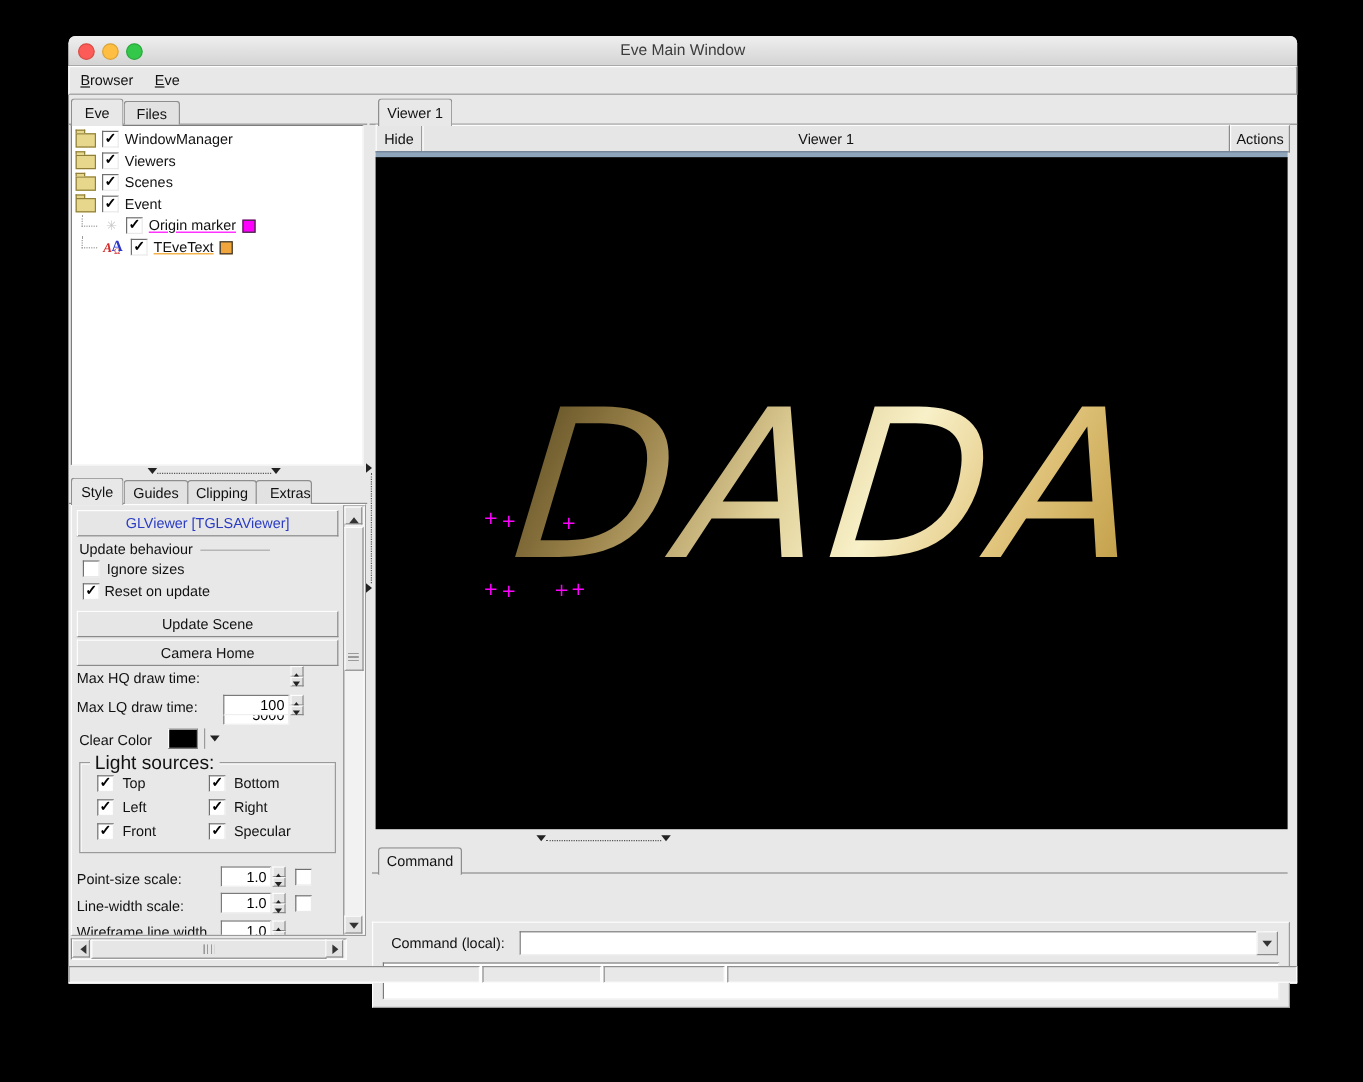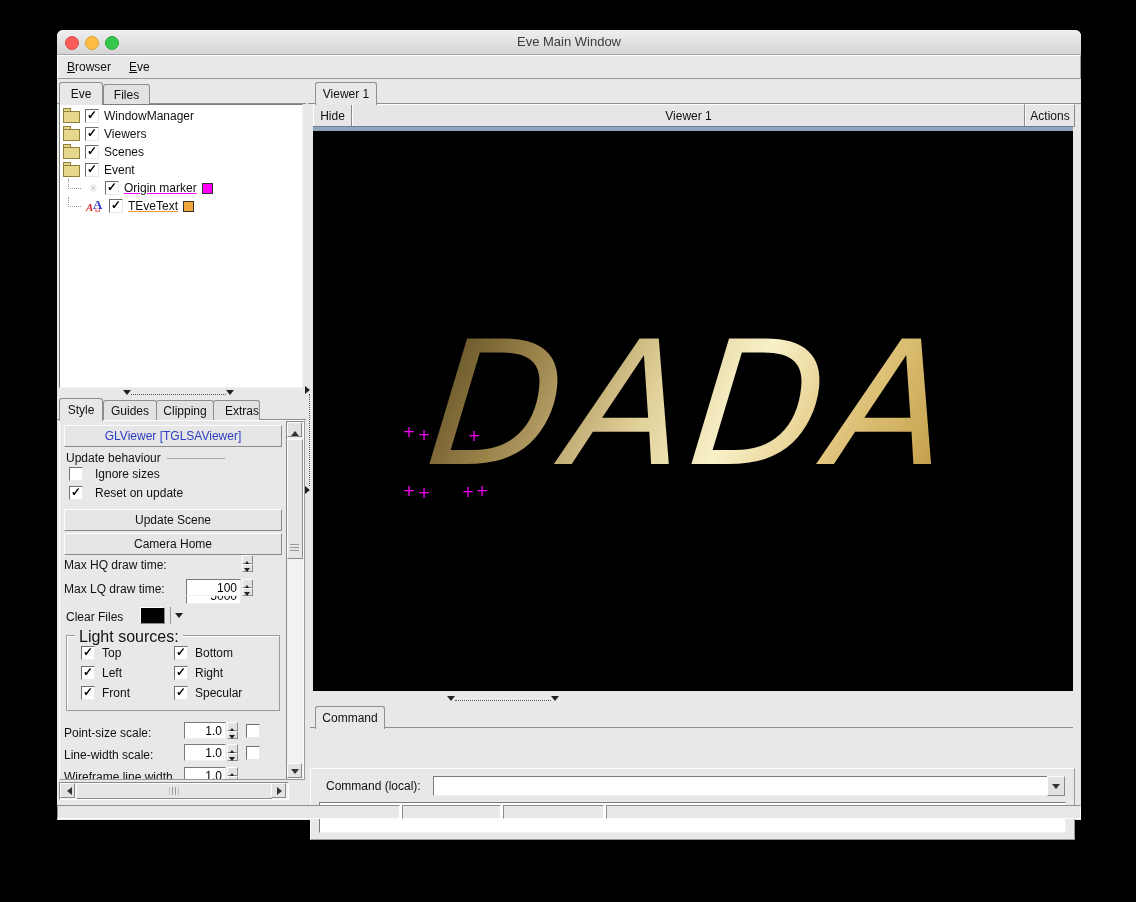--- a/index.html
+++ b/index.html
@@ -193,25 +193,25 @@
   </div>
 
   <div class="editor">
     <div class="btn raised" style="left:4px;top:4px;width:216px;height:20px;color:#2b3cc4;">
       <span>GLViewer [TGLSAViewer]</span>
     </div>
     <div class="glabel" style="position:absolute;left:6px;top:30px;width:212px;">
       <span>Update behaviour</span>
       <span style="flex:0 0 58px;border-top:1px solid #aaa;margin-left:6px;"></span>
     </div>
-    <div class="glabel" style="position:absolute;left:9px;top:46px;gap:12px;">
+    <div class="glabel" style="position:absolute;left:9px;top:46px;gap:6px;">
       <span class="cb"></span>
       <span>Ignore sizes</span>
     </div>
-    <div class="glabel" style="position:absolute;left:9px;top:65px;gap:12px;">
+    <div class="glabel" style="position:absolute;left:9px;top:65px;gap:4px;">
       <span class="cb checked"></span>
       <span>Reset on update</span>
     </div>
     <div class="btn raised" style="left:4px;top:88px;width:216px;height:20px;">
       <span>Update Scene</span>
     </div>
     <div class="btn raised" style="left:4px;top:112px;width:216px;height:20px;">
       <span>Camera Home</span>
     </div>
 
@@ -222,21 +222,21 @@
           <i class="dn"></i>
         </span>
 
     <span style="position:absolute;left:4px;top:161px;">Max LQ draw time:</span>
     <input class="entry" style="left: 126px; top: 158px; width: 55px; height: 17px;" value="100">
     <span class="spin" style="left:182px;top:158px;height:17px;">
           <i class="up"></i>
           <i class="dn"></i>
         </span>
 
-    <span style="position:absolute;left:6px;top:189px;">Clear Files</span>
+    <span style="position:absolute;left:6px;top:189px;">Clear Color</span>
     <span class="raised" style="position: absolute; left: 80px; top: 186px; width: 25px; height: 17px; box-sizing: border-box; background-color: rgb(0, 0, 0);"></span>
     <span style="position:absolute;left:110px;top:186px;width:14px;height:17px;border-left:1px solid #9a9a9a;">
       <i style="position:absolute;left:4px;top:6px;border:4px solid transparent;border-top:5px solid #222;"></i>
     </span>
 
     <div class="fieldset" style="left:6px;top:214px;width:212px;height:74px;">
       <span class="legend">Light sources:</span>
       <div class="lrow" style="left:14px;top:10px;">
         <span class="cb checked"></span>
         <span>Top</span>

